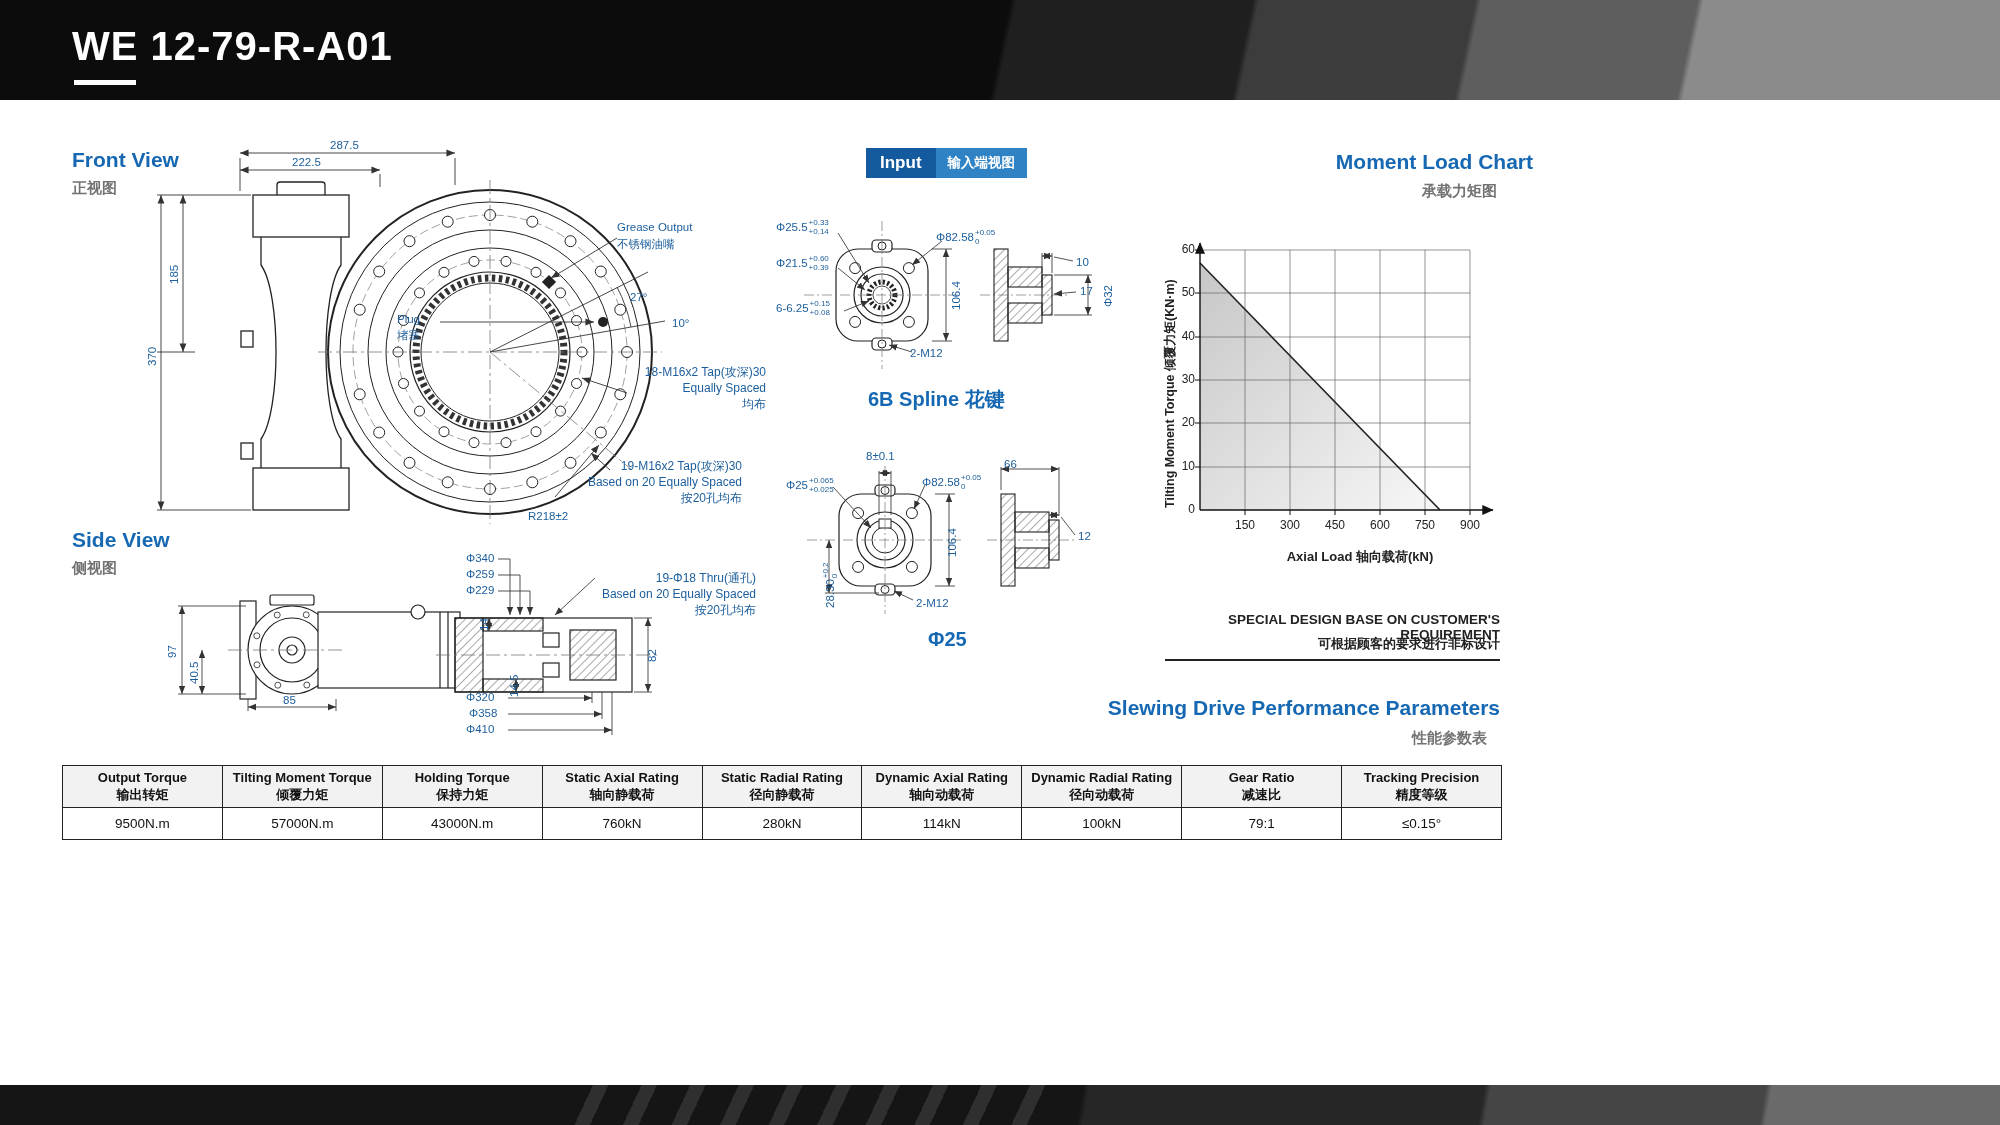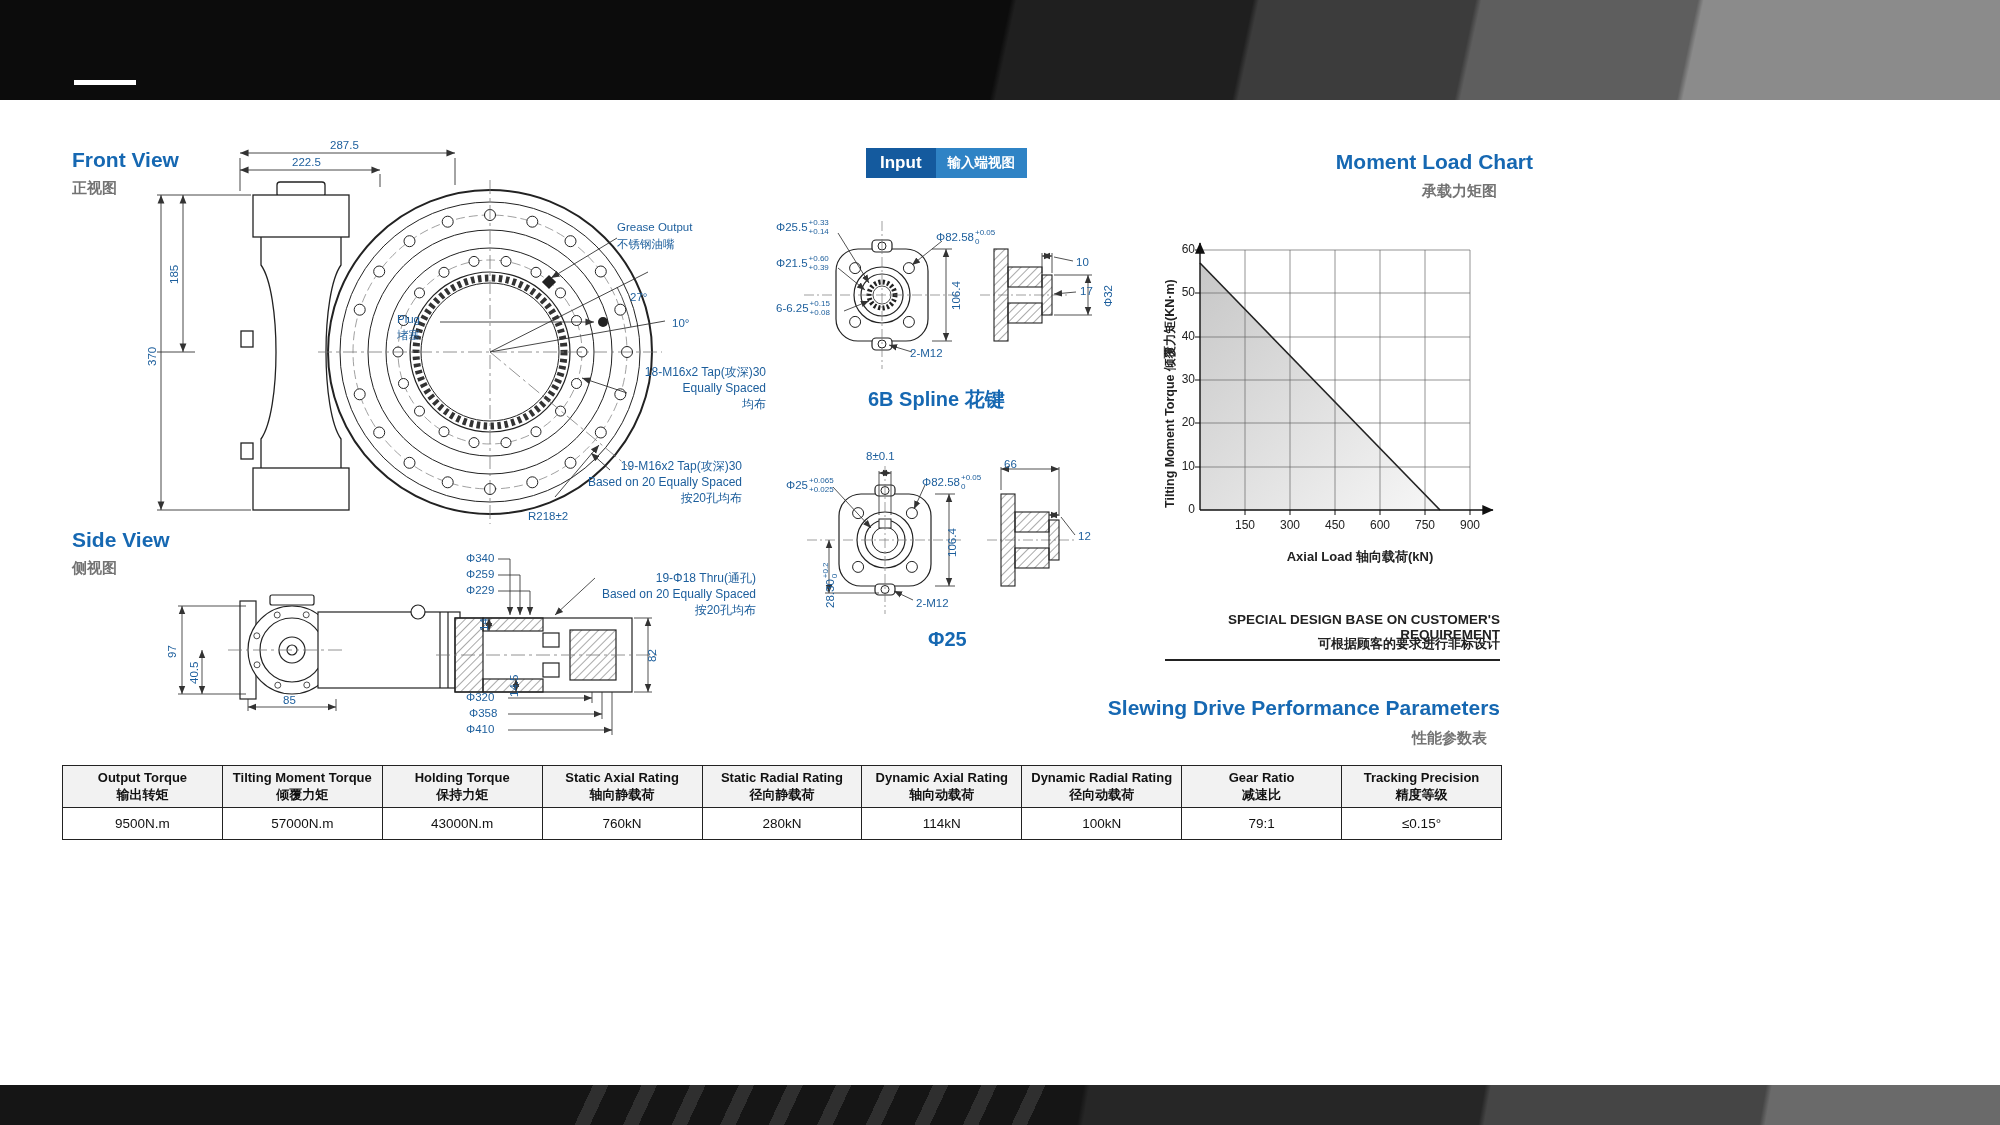--- a/index.html
+++ b/index.html
@@ -50,20 +50,21 @@
   .ptable .zh{font-size:13px;font-weight:bold;line-height:17px;}
   .ptable tr.tv td{height:32px;font-size:13.5px;}
   svg{position:absolute;overflow:visible;}
 </style>
 </head>
 <body>
 
 <div id="page">
 
   <div class="hdr">
+    <div class="hdr-title">WE 12-79-R-A01</div>
     <div class="hdr-underline"></div>
   </div>
 
   <div class="h-blue" style="left:72px;top:148px">Front View</div>
   <div class="h-sub" style="left:72px;top:179px">正视图</div>
   <div class="h-blue" style="left:72px;top:528px">Side View</div>
   <div class="h-sub" style="left:72px;top:559px">侧视图</div>
   <div class="h-blue ra" style="left:1233px;top:150px;width:300px">Moment Load Chart</div>
   <div class="h-sub" style="left:1422px;top:182px">承载力矩图</div>
   <div class="h-blue ra" style="left:960px;top:696px;width:540px">Slewing Drive Performance Parameters</div>

